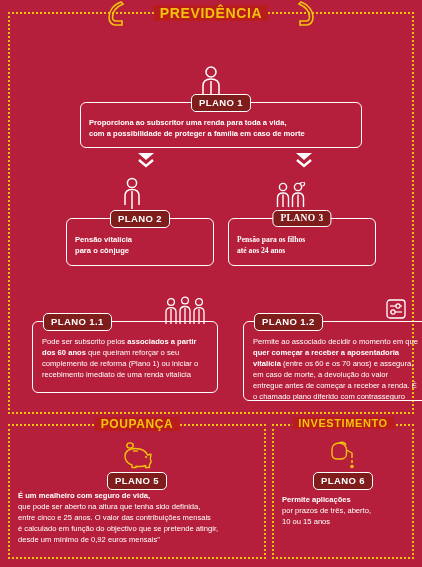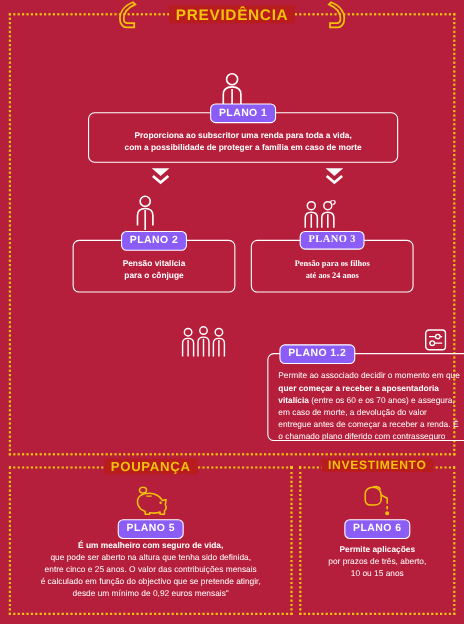--- a/index.html
+++ b/index.html
@@ -43,33 +43,32 @@
   .box{
     position:absolute;
     border:1.5px solid #ffffff;
     border-radius:6px;
     box-sizing:border-box;
   }
   .tag{
     position:absolute;
     border:1.5px solid #ffffff;
     border-radius:5px;
-    background:#8b5cf6;
+    background:#7f1d1d;
     color:#fff;
     font-weight:bold;
     font-size:9.5px;
     letter-spacing:.4px;
     padding:2px 7px 3px;
     white-space:nowrap;
     z-index:3;
   }
   .tag-center{left:50%;transform:translateX(-50%);}
   .boxtext{
     position:absolute;left:0;right:0;
-    text-align:center;
     font-size:7.6px;
     line-height:11px;
     font-weight:bold;
     padding:0 8px;
     box-sizing:border-box;
   }
   .boxtext-left{text-align:left;font-weight:normal;}
   .boxtext-left b{font-weight:bold;}
 
   .icon{position:absolute;}
@@ -208,20 +207,26 @@
       <line x1="9" y1="13" x2="9" y2="28" stroke="#fff" stroke-width="1.3"></line>
       <circle cx="23" cy="4.5" r="3.4" fill="none" stroke="#fff" stroke-width="1.3"></circle>
       <path d="M18 28 L18 15 C18 12 20 10.5 23 10.5 C26 10.5 28 12 28 15 L28 28" fill="none" stroke="#fff" stroke-width="1.3"></path>
       <line x1="23" y1="12" x2="23" y2="28" stroke="#fff" stroke-width="1.3"></line>
       <circle cx="37" cy="6" r="3.4" fill="none" stroke="#fff" stroke-width="1.3"></circle>
       <path d="M32 28 L32 16 C32 13 34 11.6 37 11.6 C40 11.6 42 13 42 16 L42 28" fill="none" stroke="#fff" stroke-width="1.3"></path>
       <line x1="37" y1="13" x2="37" y2="28" stroke="#fff" stroke-width="1.3"></line>
     </svg>
   </div>
 
+  <div class="box" id="plano11-box">
+    <div class="tag" id="plano11-tag">PLANO 1.1</div>
+    <div class="boxtext boxtext-left" id="plano11-text">
+      <span>Pode ser subscrito pelos </span><b>associados a partir dos 60 anos</b><span> que queiram reforçar o seu complemento de reforma (Plano 1) ou iniciar o recebimento imediato de uma renda vitalícia</span>
+    </div>
+  </div>
 
   <div class="icon" id="icon-sliders-12">
     <svg width="20" height="20" viewBox="0 0 20 20">
       <rect x="1" y="1" width="18" height="18" rx="3" fill="none" stroke="#fff" stroke-width="1.3"></rect>
       <line x1="4" y1="7" x2="16" y2="7" stroke="#fff" stroke-width="1.2"></line>
       <line x1="4" y1="13" x2="16" y2="13" stroke="#fff" stroke-width="1.2"></line>
       <circle cx="12" cy="7" r="2.1" fill="#b51f3b" stroke="#fff" stroke-width="1.2"></circle>
       <circle cx="7" cy="13" r="2.1" fill="#b51f3b" stroke="#fff" stroke-width="1.2"></circle>
     </svg>
   </div>

